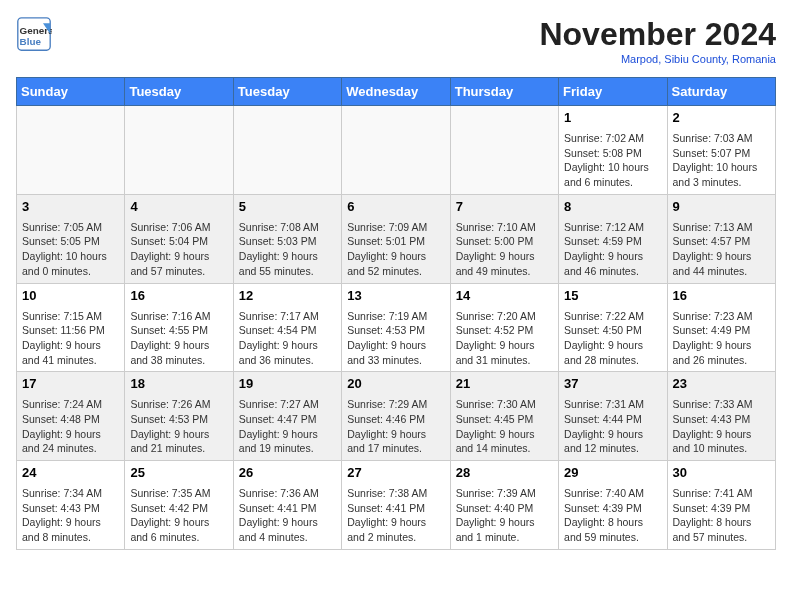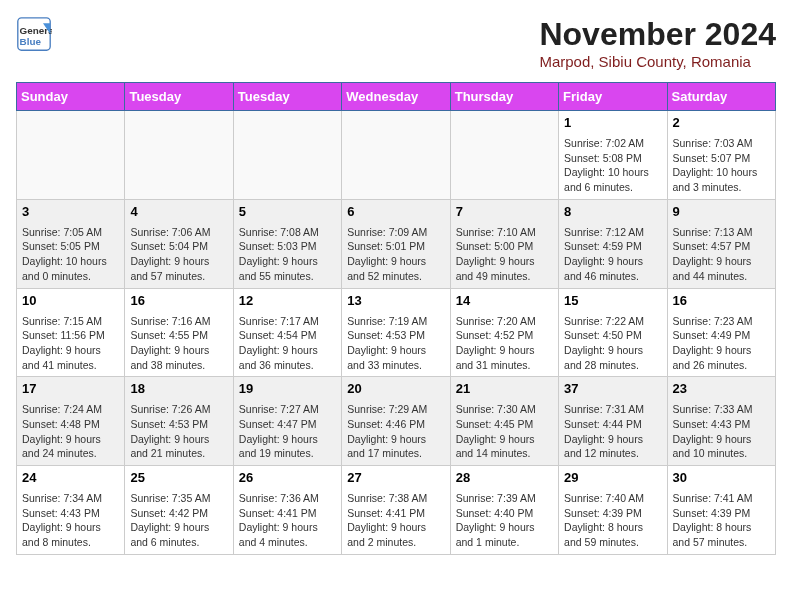--- a/index.html
+++ b/index.html
@@ -19,38 +19,38 @@
     .logo {
       display: flex;
       align-items: center;
       gap: 4px;
     }
     .logo-icon {
       width: 36px;
       height: 36px;
     }
     .title-block {
-      text-align: left;
+      text-align: right;
     }
     .month-title {
       font-size: 32px;
       font-weight: bold;
       color: #222;
     }
     .location-subtitle {
-      font-size: 15px;
-      color: #7f1d1d;
+      font-size: 11px;
+      color: #1d4ed8;
     }
     table {
       width: 100%;
       border-collapse: collapse;
       font-size: 11px;
     }
     thead th {
-      background-color: #d946ef;
+      background-color: #3b82f6;
       color: #fff;
       padding: 6px 4px;
       text-align: left;
       font-size: 13px;
       font-weight: bold;
       border: 1px solid #3a6aa0;
     }
     td {
       border: 1px solid #ccc;
       vertical-align: top;

